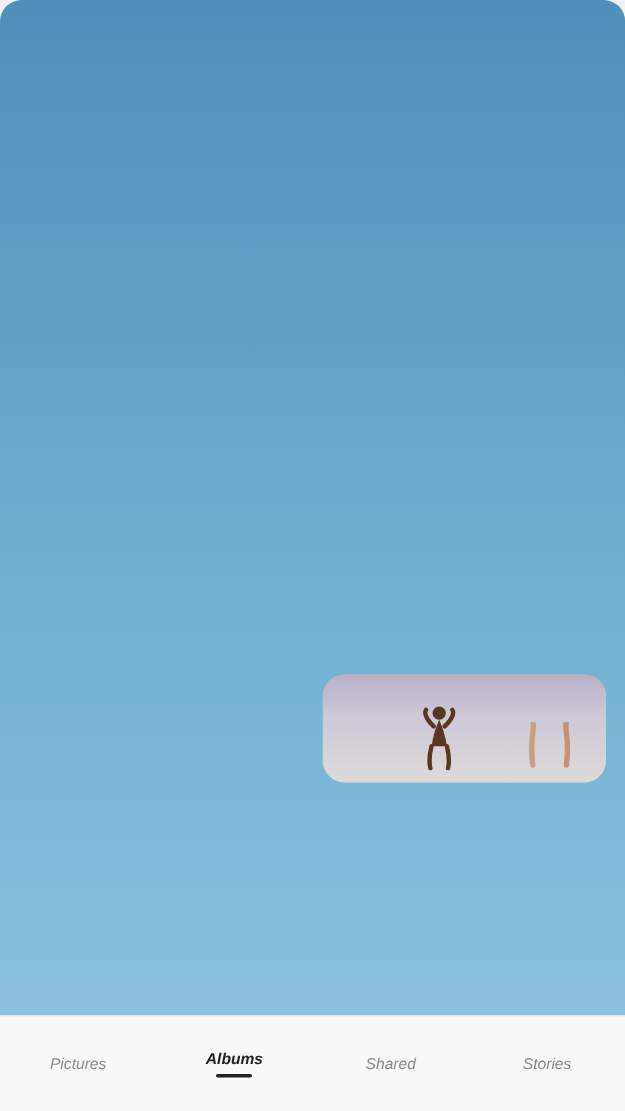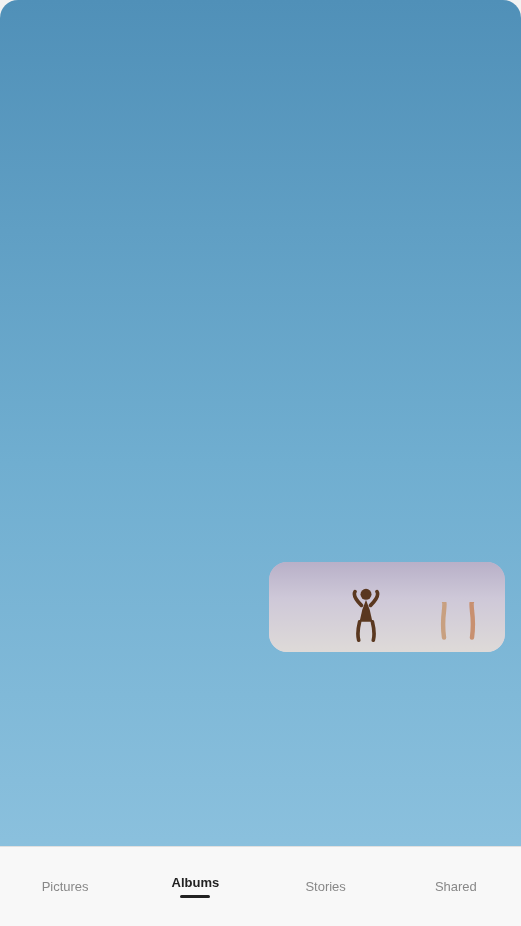--- a/index.html
+++ b/index.html
@@ -183,20 +183,21 @@
       position: absolute;
       bottom: 0;
       left: 0;
       right: 0;
       height: 80px;
       background: #f8f8f8;
       display: flex;
       align-items: center;
       justify-content: flex-start;
       border-top: 1px solid #e0e0e0;
+      font-style: italic;
     }
 
     .nav-item {
       display: flex;
       flex-direction: column;
       align-items: center;
       gap: 4px;
       cursor: pointer;
       flex: 1;
     }
@@ -461,20 +462,20 @@
   <div class="nav-item">
     <span class="nav-label">Pictures</span>
   </div>
 
   <div class="nav-item">
     <span class="nav-label active">Albums</span>
     <div class="nav-underline"></div>
   </div>
 
   <div class="nav-item">
+    <span class="nav-label">Shared</span>
+  </div>
+
+  <div class="nav-item">
     <span class="nav-label">Stories</span>
   </div>
 
-  <div class="nav-item">
-    <span class="nav-label">Shared</span>
-  </div>
-
 </div>
 
 </body></html>

